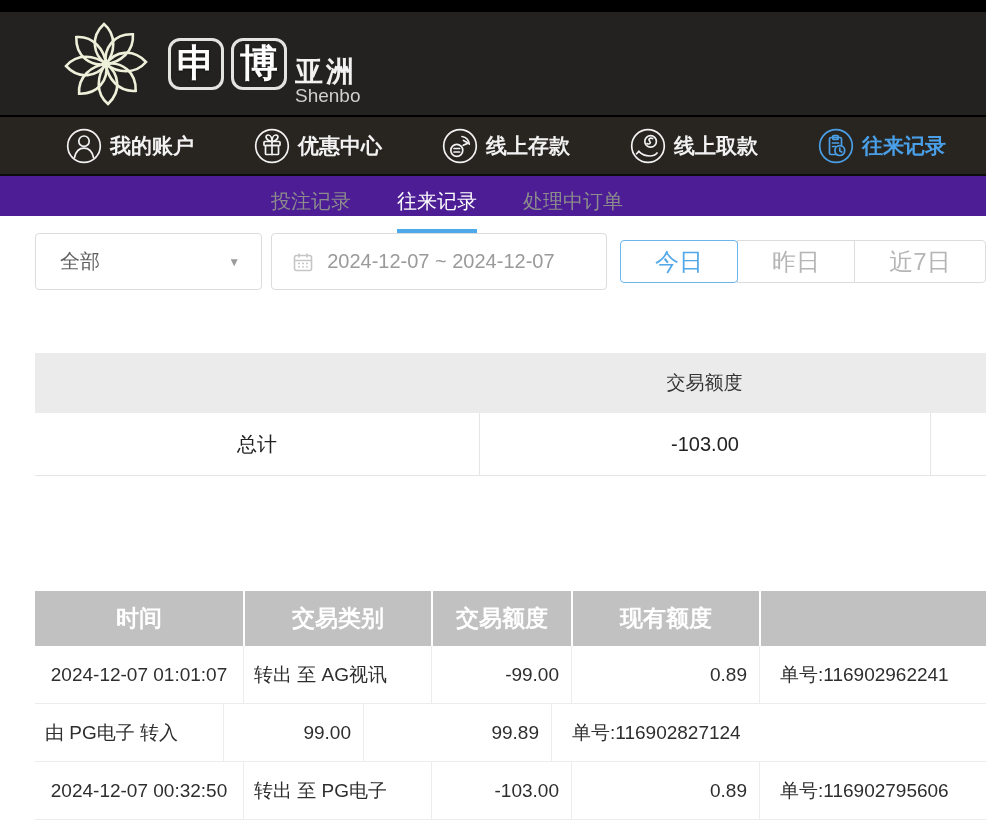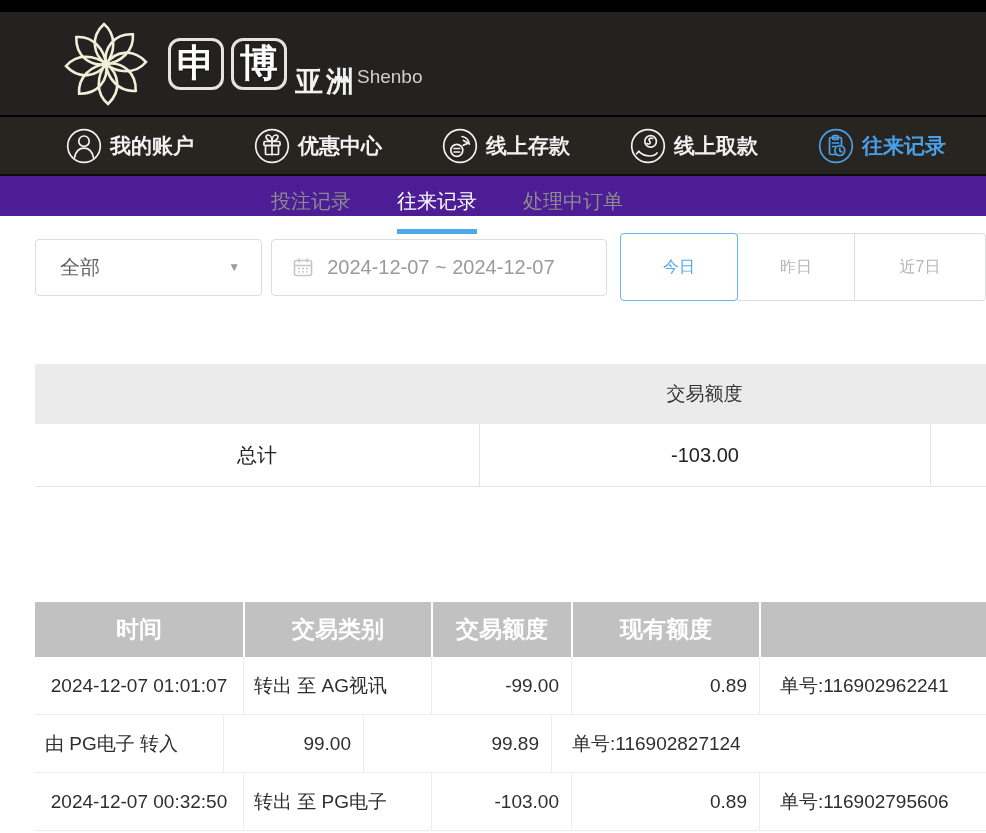--- a/index.html
+++ b/index.html
@@ -12,21 +12,21 @@
 
   
   .logo-bar { height:105px; background:#242220; border-bottom:2px solid #000;
               display:flex; align-items:center; padding-left:60px; }
   .flower { width:92px; height:92px; flex:0 0 auto; }
   .logo-boxes { display:flex; gap:7px; margin-left:16px; }
   .logo-box { width:56px; height:52px; border:3px solid #e3e3e0; border-radius:12px;
               color:#fdfdfd; font-size:38px; font-weight:bold; display:flex;
               align-items:center; justify-content:center;
               text-shadow:0 1px 2px rgba(0,0,0,.6); }
-  .logo-right { margin-left:8px; display:flex; flex-direction:row; line-height:1.05;margin-top:36px; }
+  .logo-right { margin-left:8px; display:flex; flex-direction:column; line-height:1.05;margin-top:36px; }
   .logo-region { color:#f2f2f2; font-size:28px; font-weight:bold; letter-spacing:3px; }
   .logo-sub { color:#cfcfcc; font-size:19px; }
 
   
   .main-nav { height:59px; background:#282521; border-bottom:2px solid #0c0c0c;
               display:flex; align-items:center; padding-left:66px; gap:60px; }
   .nav-item { display:flex; align-items:center; gap:8px; color:#f2f2f2;
               font-size:21px; font-weight:bold; cursor:pointer; white-space:nowrap; }
   .nav-item svg { width:36px; height:36px; stroke:currentColor; fill:none;
                   stroke-width:1.7; stroke-linecap:round; stroke-linejoin:round; }
@@ -45,22 +45,22 @@
                 border-radius:4px; display:flex; align-items:center; padding-left:24px;
                 font-size:20px; color:#5f5f5f; background:#fff; cursor:pointer; }
   .select-arrow { position:absolute; right:21px; top:50%; transform:translateY(-50%);
                   font-size:12px; color:#9b9b9b; }
   .date-box { margin-left:9px; width:345px; height:57px; border:1px solid #dcdcdc;
               border-radius:4px; display:flex; align-items:center; padding-left:20px;
               gap:13px; background:#fff; cursor:pointer; }
   .date-box svg { width:22px; height:22px; stroke:#c6c6c6; fill:none; stroke-width:1.6; }
   .date-text { font-size:20px; color:#9a9a9a; white-space:nowrap; }
   .quick-group { margin-left:13px; display:flex; }
-  .qbtn { width:118px; height:68px; display:flex; align-items:center; justify-content:center;
-          font-size:16px; background:#fff; cursor:pointer; border:1px solid #dcdcdc;
+  .qbtn { width:118px; height:43px; display:flex; align-items:center; justify-content:center;
+          font-size:24px; background:#fff; cursor:pointer; border:1px solid #dcdcdc;
           color:#b5b5b5; margin-left:-1px; }
   .qbtn.first { margin-left:0; }
   .qbtn.active { border:1px solid #6db6ec; color:#52a8e8; border-radius:4px;
                  position:relative; z-index:2; }
   .qbtn.last { width:132px; border-top-right-radius:4px; border-bottom-right-radius:4px; }
 
   
   .summary { margin:63px 0 0 35px; width:1000px; }
   .summary-head { display:flex; height:60px; background:#ebebeb; align-items:center; }
   .summary-body { display:flex; height:63px; align-items:center;

